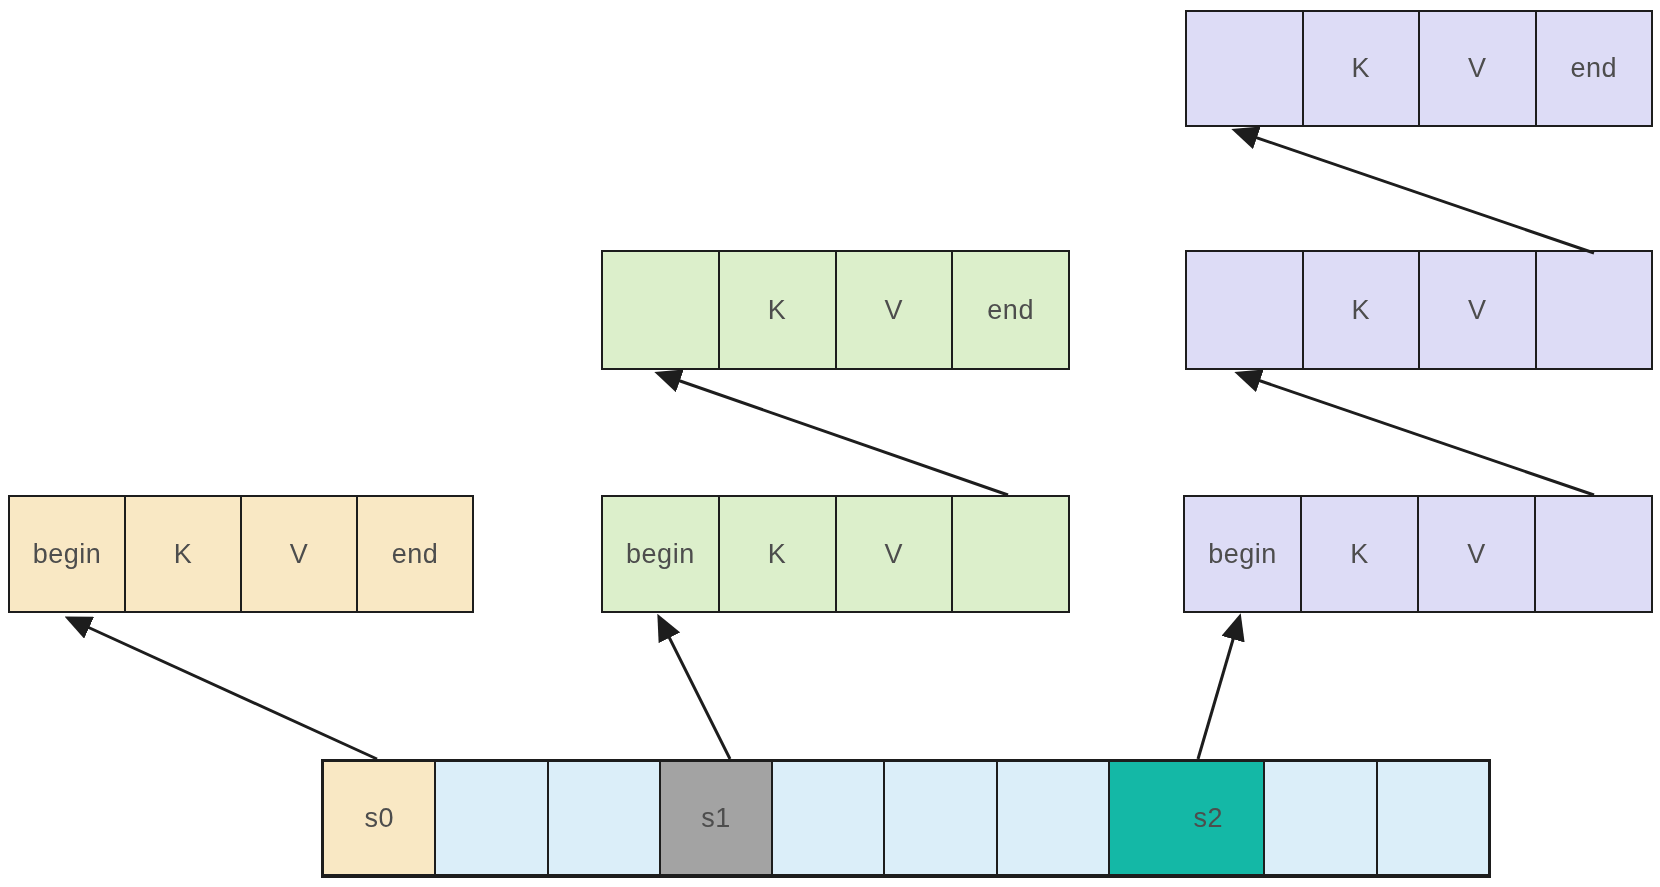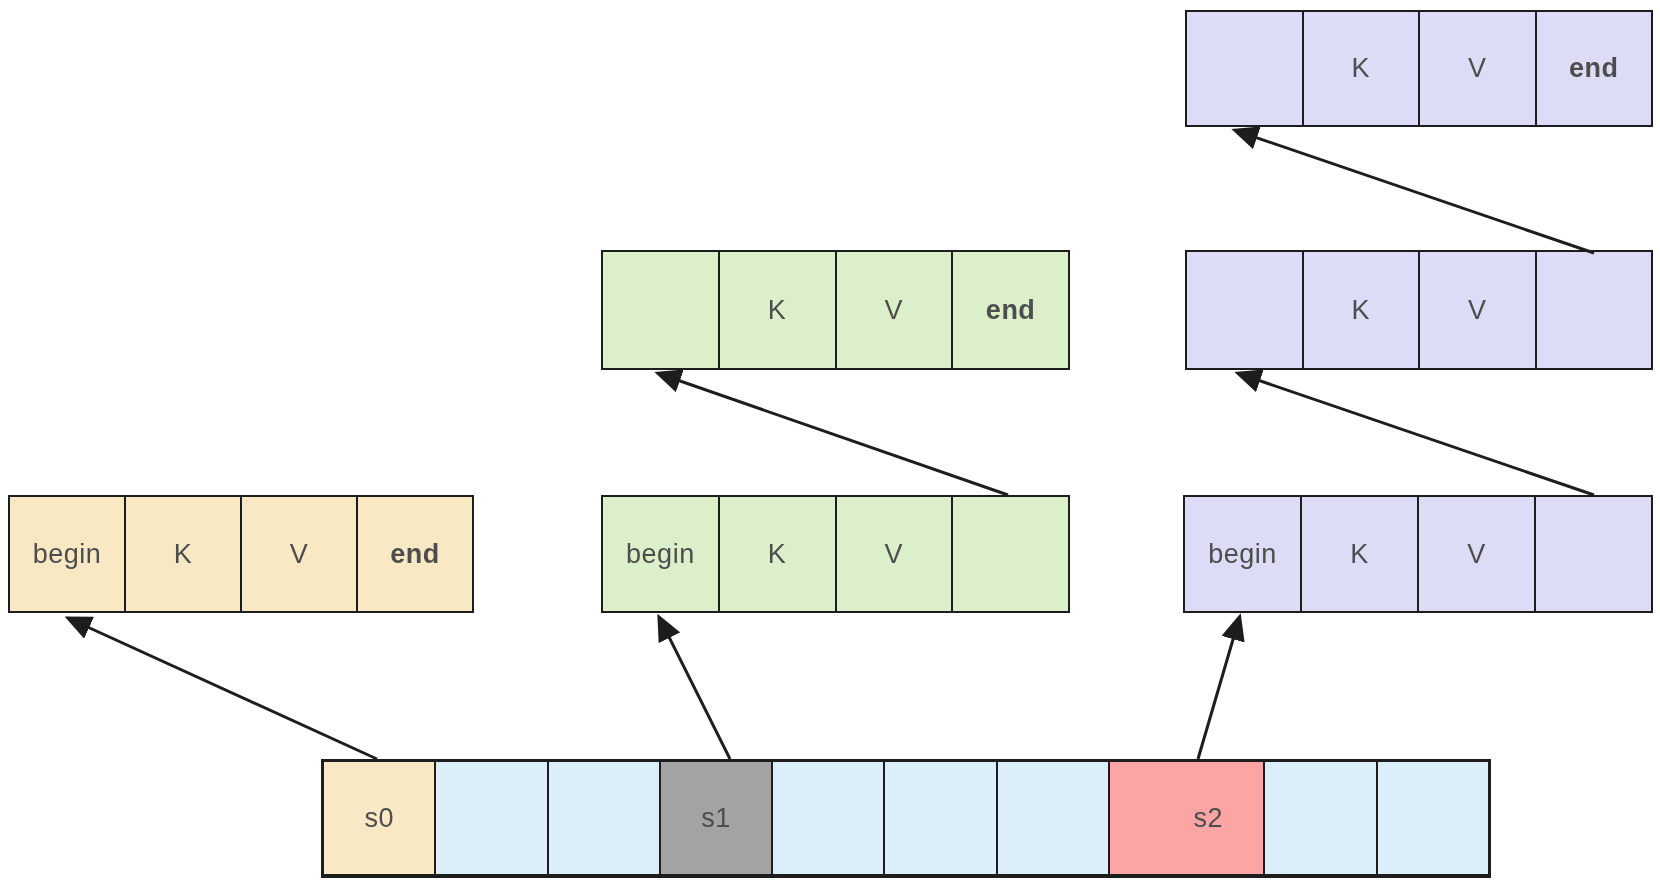--- a/index.html
+++ b/index.html
@@ -32,21 +32,21 @@
     display: flex;
     align-items: center;
     justify-content: center;
     border-right: 2.5px solid #1d1d1d;
     font-size: 27px;
     color: #4d4d4d;
     letter-spacing: 0.5px;
     overflow: hidden;
     white-space: nowrap;
   }
-  .cell:last-child { border-right: none; font-weight: bold; }
+  .cell:last-child { border-right: none; }
   svg.arrow-layer {
     position: absolute;
     left: 0; top: 0;
     width: 1660px;
     height: 887px;
     pointer-events: none;
   }
 </style>
 </head>
 <body>
@@ -89,21 +89,21 @@
       <div class="cell" style="background: rgb(221, 220, 246);"></div>
     </div>
     <div class="row array-row" style="left: 321px; top: 759px; width: 1170px; height: 119px;">
       <div class="cell" style="background: rgb(249, 232, 196);">s0</div>
       <div class="cell" style="background: rgb(219, 238, 249);"></div>
       <div class="cell" style="background: rgb(219, 238, 249);"></div>
       <div class="cell" style="background: #a3a3a3;">s1</div>
       <div class="cell" style="background: rgb(219, 238, 249);"></div>
       <div class="cell" style="background: rgb(219, 238, 249);"></div>
       <div class="cell" style="background: rgb(219, 238, 249);"></div>
-      <div class="cell" style="background: #fca5a5; padding-left: 43px;">s2</div>
+      <div class="cell" style="background: #14b8a6; padding-left: 43px;">s2</div>
       <div class="cell" style="background: rgb(219, 238, 249);"></div>
       <div class="cell" style="background: rgb(219, 238, 249);"></div>
     </div>
     <svg class="arrow-layer" viewBox="0 0 1660 887">
       <defs>
         <marker id="ah" markerWidth="9" markerHeight="8" refX="7" refY="4" orient="auto">
           <path d="M0,0 L9,4 L0,8 Z" fill="#1d1d1d"></path>
         </marker>
       </defs>
       <line x1="377" y1="759" x2="70" y2="619" stroke="#1d1d1d" stroke-width="3" marker-end="url(#ah)"></line>

